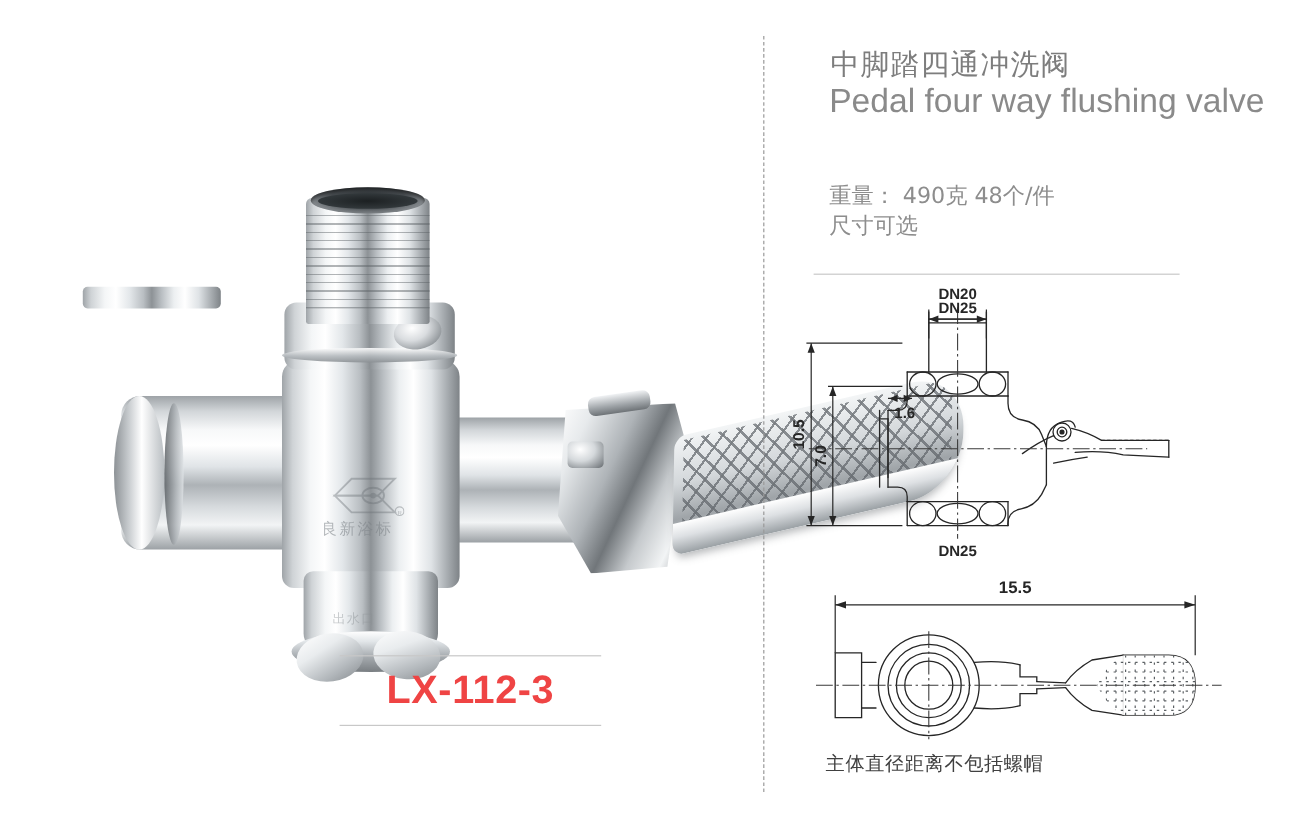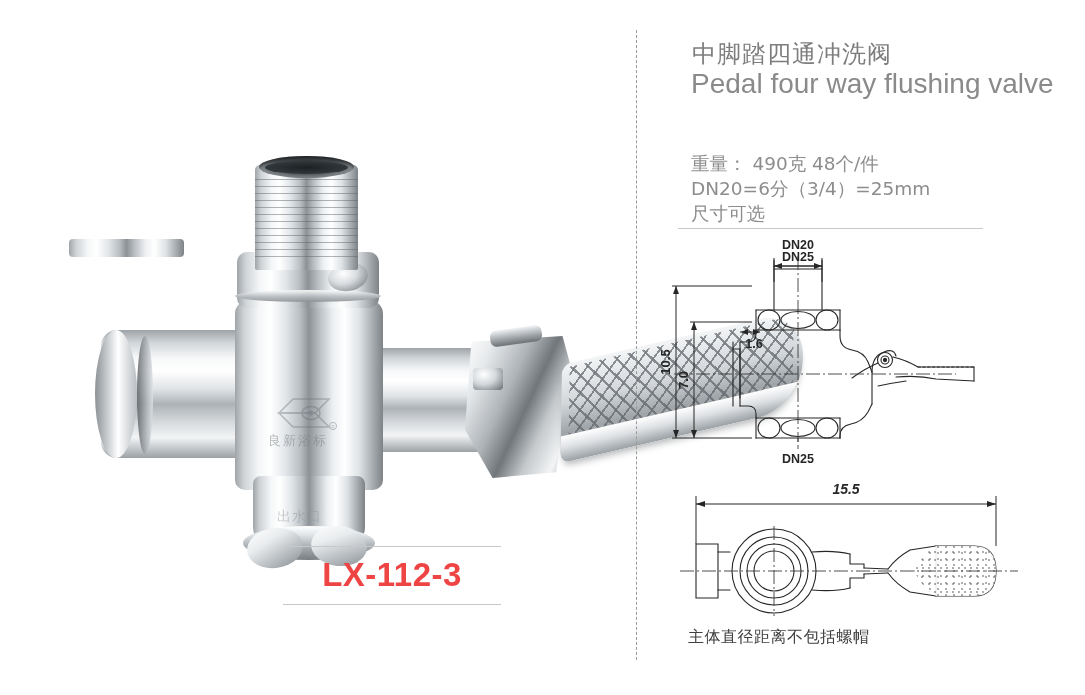--- a/index.html
+++ b/index.html
@@ -274,21 +274,21 @@
     font-size: 13px;
     letter-spacing: 2px;
     color: #7c8287;
     opacity: .55;
     font-family: "DejaVu Sans", sans-serif;
   }
   .port-cn {
     position: absolute;
     left: 202px;
     top: 368px;
-    font-size: 14px;
+    font-size: 11px;
     letter-spacing: 1px;
     color: #8b9195;
     opacity: .45;
     font-family: Liberation Serif, serif;
   }
 
   
   .model-block {
     position: absolute;
     left: 283px;
@@ -353,21 +353,21 @@
     height: 0;
     border-top: 1.2px solid #c9c9c9;
   }
 
   
   .drawing {
     position: absolute;
   }
   .drawing svg { display: block; }
   .dwg-top { left: 20px; top: 236px; }
-  .dwg-bottom { left: 38px; top: 470px; font-style: italic; }
+  .dwg-bottom { left: 38px; top: 470px; }
 
   .note-cn {
     position: absolute;
     left: 52px;
     top: 627px;
     font-size: 16px;
     color: #404040;
     letter-spacing: .5px;
     font-family: "DejaVu Sans", sans-serif;
   }
@@ -440,21 +440,20 @@
 
   <div class="divider"></div>
 
   <div class="info-pane">
 
     <div class="title-cn">中脚踏四通冲洗阀</div>
     <div class="title-en">Pedal four way flushing valve</div>
 
     <div class="spec-list">
       <div>重量：  490克   48个/件</div>
-      <div>DN20=6分（3/4）=25mm</div>
       <div>尺寸可选</div>
     </div>
 
     <div class="spec-rule"></div>
 
     <div class="drawing dwg-top">
       <svg width="420" height="232" viewBox="0 0 420 232">
         <g stroke="#262626" fill="none" stroke-width="1.1" stroke-linecap="round">
 
           <path d="M118 24 L118 74"></path>

